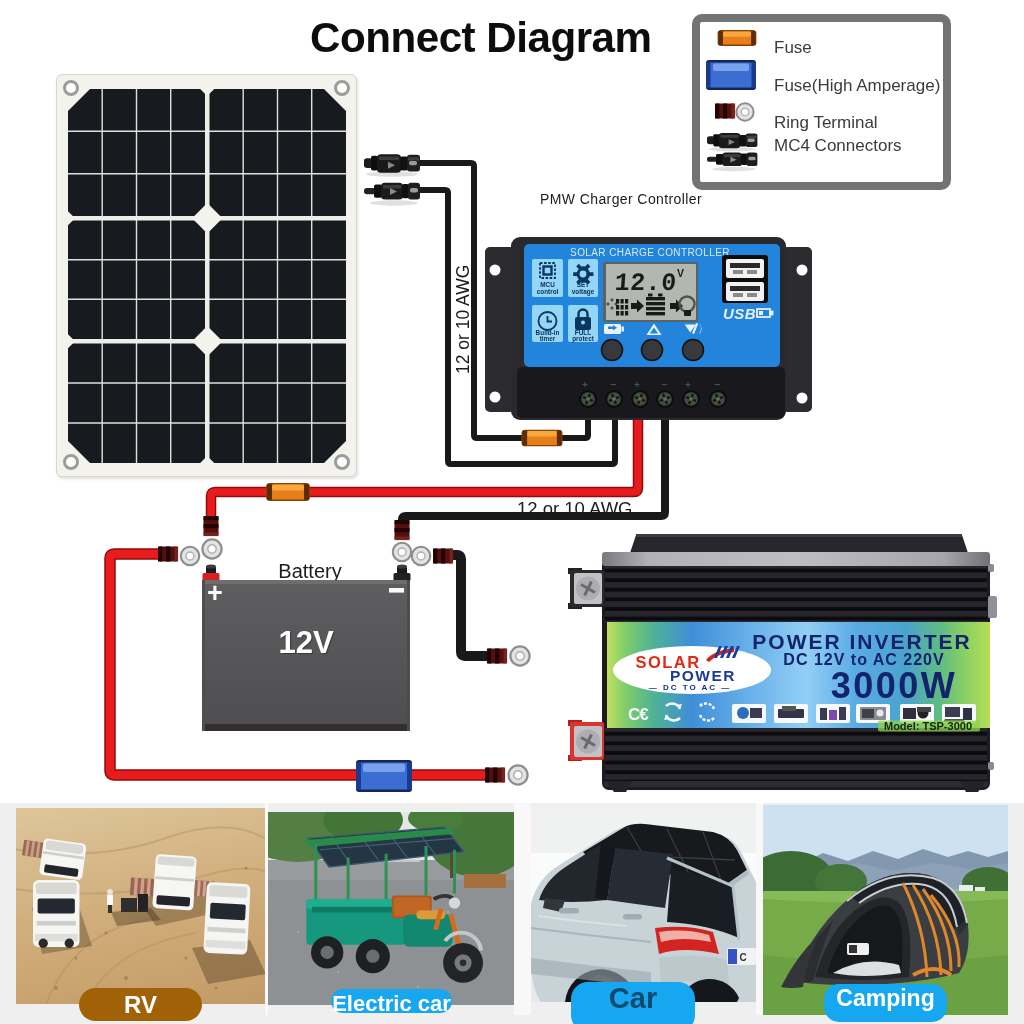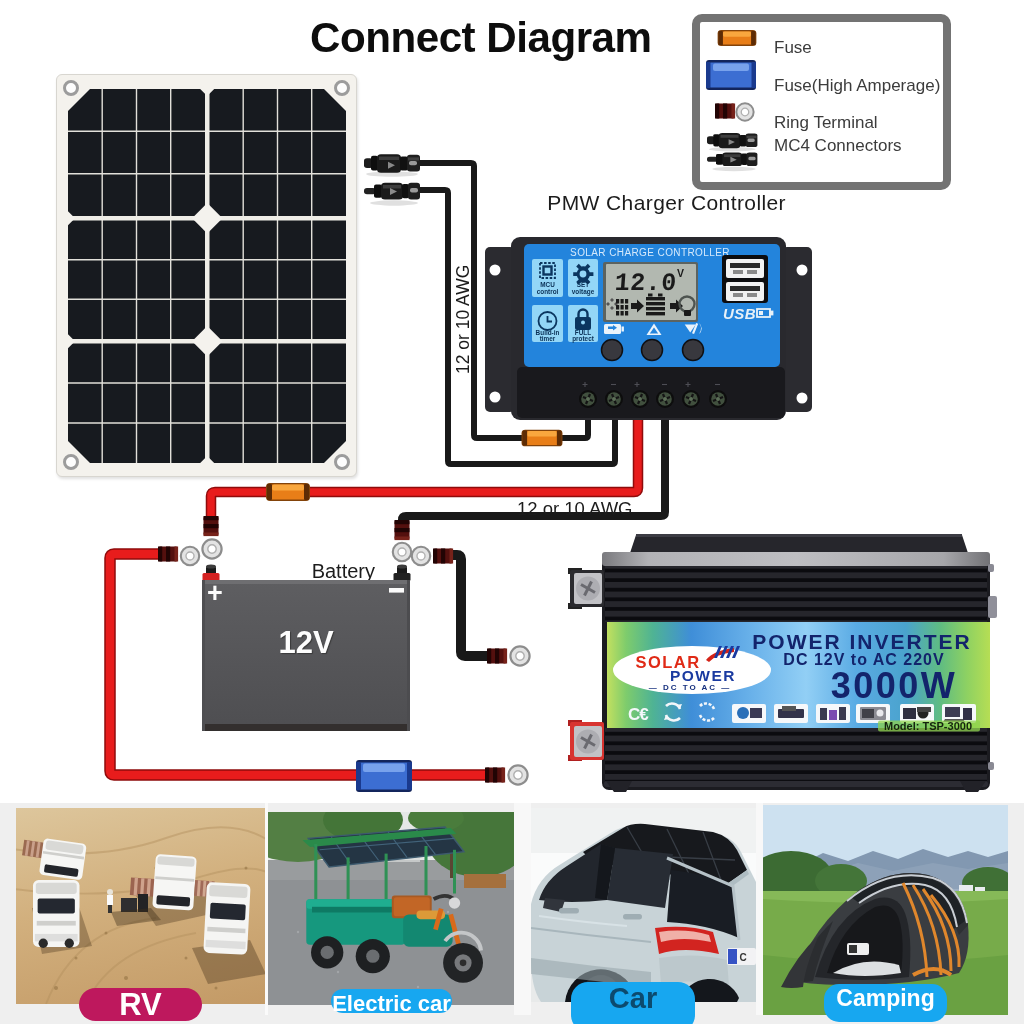--- a/index.html
+++ b/index.html
@@ -161,24 +161,24 @@
 
       <g fill="#fdfdfd" stroke="#9c9c9c" stroke-width="3">
         <circle cx="14" cy="13" r="6.5"></circle>
         <circle cx="285" cy="13" r="6.5"></circle>
         <circle cx="14" cy="387" r="6.5"></circle>
         <circle cx="285" cy="387" r="6.5"></circle>
       </g>
     </svg>
   </div>
 
-  <div class="abs lab" style="left:540px;top:191px;width:246px;text-align:right;font-size:21px;letter-spacing:0.4px;">PMW Charger Controller</div>
+  <div class="abs lab" style="left:540px;top:191px;width:246px;text-align:left;font-size:14px;letter-spacing:0.4px;">PMW Charger Controller</div>
   <div class="abs lab" style="left:517px;top:498px;font-size:18.5px;">12 or 10 AWG</div>
   <div class="abs lab" style="left:453px;top:268px;font-size:17.5px;transform:rotate(-90deg) translateX(-106px);transform-origin:left top;white-space:nowrap;">12 or 10 AWG</div>
-  <div class="abs lab" style="left:245px;top:560px;width:130px;text-align:right;font-size:20px;">Battery</div>
+  <div class="abs lab" style="left:245px;top:560px;width:130px;text-align:center;font-size:20px;">Battery</div>
 
   <div class="abs" id="controller" style="left:485px;top:237px;width:327px;height:183px;">
     <svg width="327" height="183" viewBox="0 0 327 183">
       <rect x="0" y="10" width="30" height="165" rx="5" fill="#2b2b30"></rect>
       <rect x="297" y="10" width="30" height="165" rx="5" fill="#2b2b30"></rect>
       <circle cx="10" cy="33" r="5.5" fill="#fff"></circle>
       <circle cx="10" cy="160" r="5.5" fill="#fff"></circle>
       <circle cx="317" cy="33" r="5.5" fill="#fff"></circle>
       <circle cx="317" cy="161" r="5.5" fill="#fff"></circle>
       <rect x="26" y="0" width="275" height="183" rx="9" fill="#29292e"></rect>
@@ -730,17 +730,17 @@
       <path d="M64,168 Q78,120 112,102 Q130,96 136,114 Q142,134 138,168 Q100,174 64,168 Z" fill="#17181b"></path>
       <path d="M70,168 Q100,150 136,160 L138,168 Q100,174 70,168 Z" fill="#dde0e2"></path>
       <rect x="84" y="138" width="22" height="12" rx="2" fill="#efefef"></rect>
       <rect x="86" y="140" width="8" height="8" fill="#333"></rect>
 
       <path d="M30,176 Q44,140 70,116 Q56,150 50,176 Q40,178 30,176 Z" fill="#2b2d30"></path>
       <path d="M18,182 Q34,150 56,130 Q42,162 40,182 Q28,184 18,182 Z" fill="#333538"></path>
     </svg>
   </div>
 
-  <div class="abs" style="left:79px;top:988px;width:123px;height:33px;border-radius:17px;background:#be185d;color:#fff;font-weight:bold;font-size:31px;text-align:center;line-height:33px;">RV</div>
+  <div class="abs" style="left:79px;top:988px;width:123px;height:33px;border-radius:17px;background:#a16207;color:#fff;font-weight:bold;font-size:24px;text-align:center;line-height:33px;">RV</div>
   <div class="abs" style="left:331px;top:989px;width:121px;height:24px;border-radius:15px;background:#17a7f0;color:#fff;font-weight:bold;font-size:22px;text-align:center;line-height:30px;">Electric car</div>
   <div class="abs" style="left:571px;top:982px;width:124px;height:50px;border-radius:17px;background:#17a7f0;color:#0c4a6e;font-weight:bold;font-size:29px;text-align:center;line-height:33px;">Car</div>
   <div class="abs" style="left:824px;top:984px;width:123px;height:38px;border-radius:15px;background:#17a7f0;color:#fff;font-weight:bold;font-size:23px;text-align:center;line-height:29px;">Camping</div>
 </div>
 
 </body></html>

